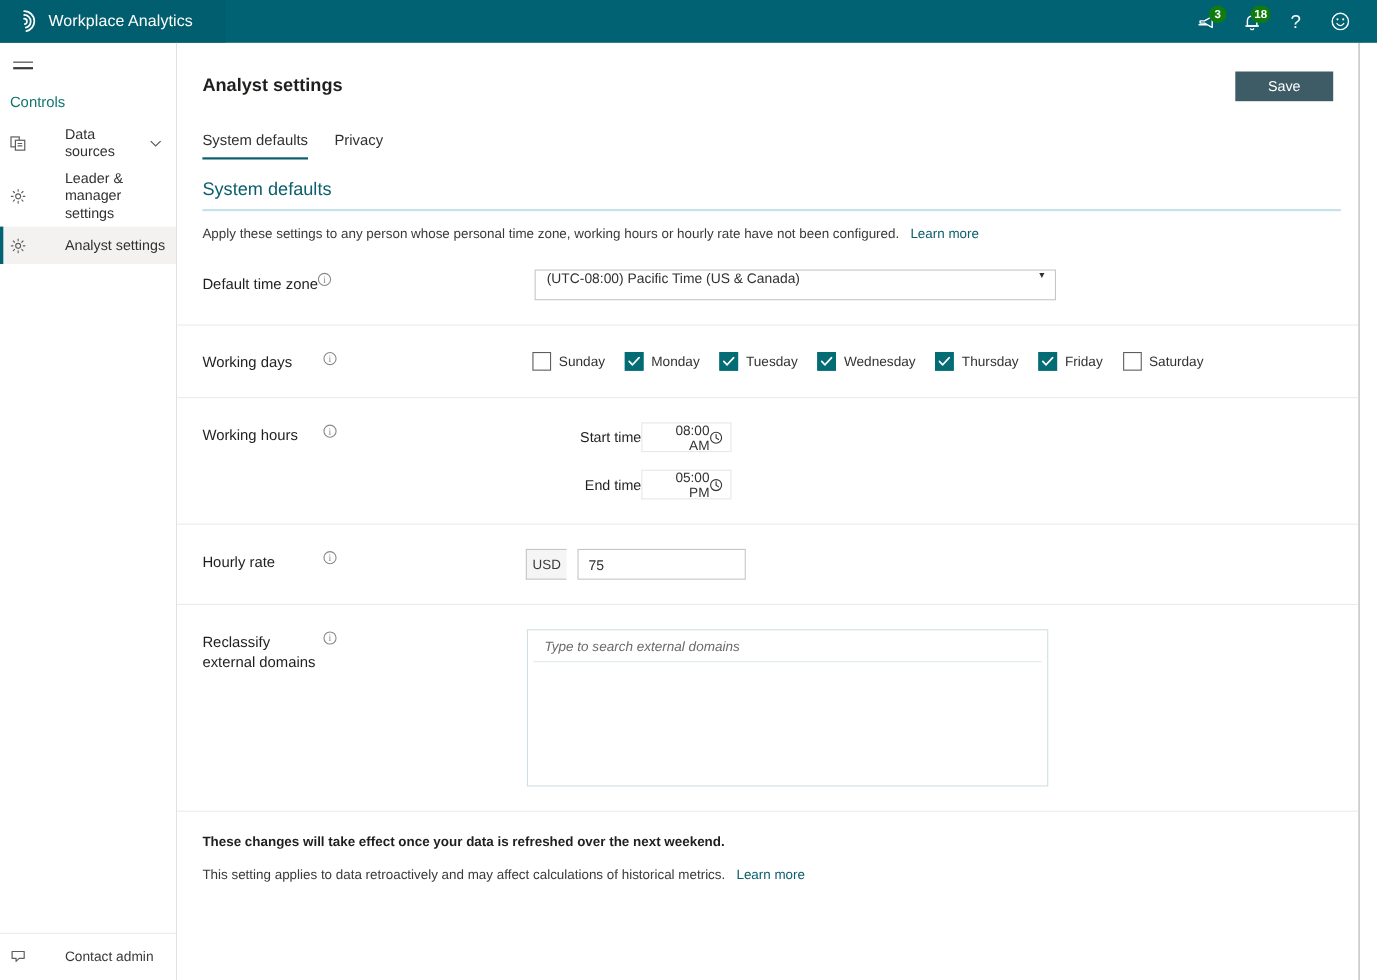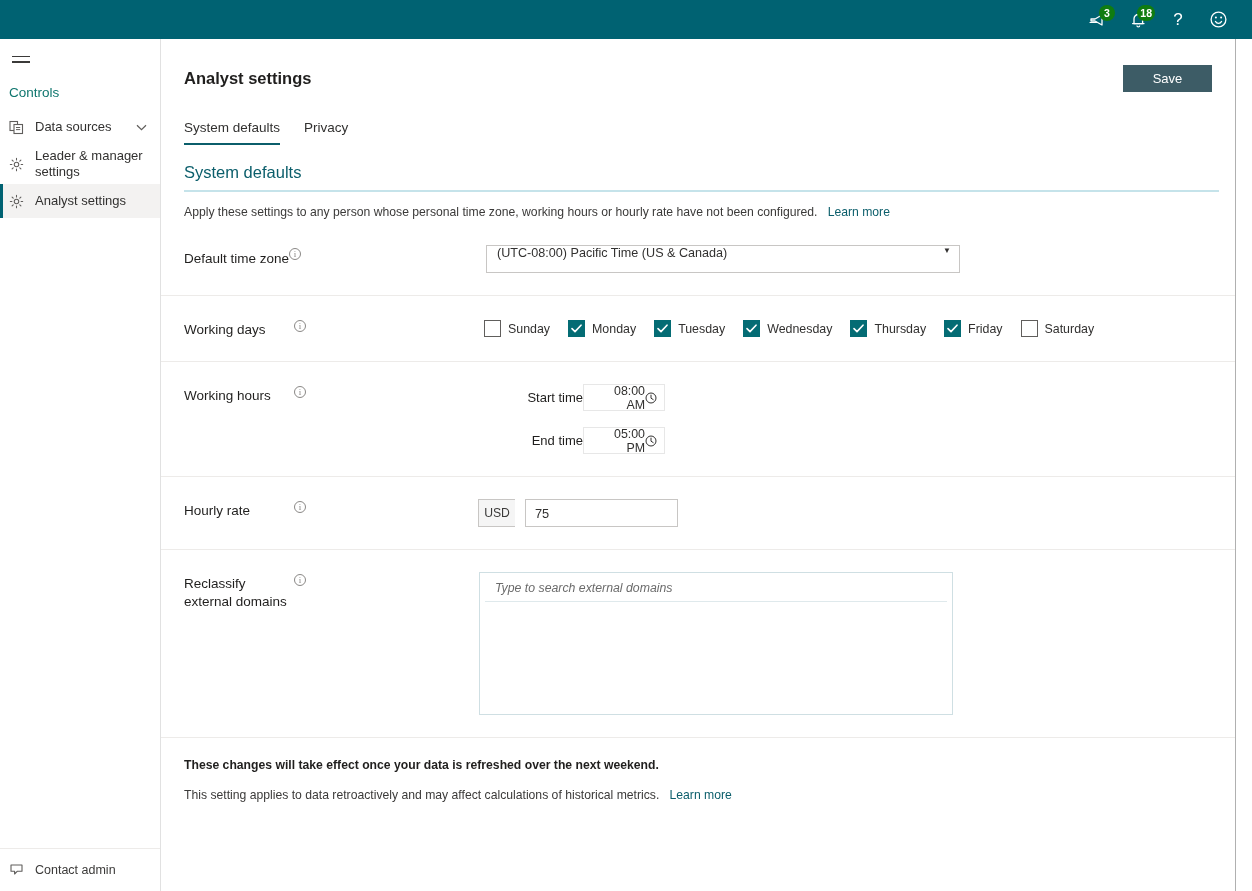--- a/index.html
+++ b/index.html
@@ -100,21 +100,21 @@
     content: "";
     position: absolute; left: 0; top: 0;
     width: 3px; height: 100%;
     background: #006272;
   }
   .nav-icon {
     width: 26px; min-width: 26px;
     display: flex; align-items: center; justify-content: flex-start;
     color: #605e5c;
   }
-  .nav-label { flex: 1 1 auto; line-height: 16px; }
+  .nav-label { flex: 1 1 auto; line-height: 16px; margin-left: 24px; }
   .nav-chevron { width: 22px; display: flex; justify-content: center; color: #605e5c; }
   .sidebar-bottom {
     position: absolute;
     left: 0; bottom: 0;
     width: 160px;
     border-top: 1px solid #edebe9;
     padding: 9px 0;
   }
   .sidebar-bottom .nav-item { min-height: 24px; font-size: 12.5px; color: #3b3a39; }
 
@@ -344,20 +344,30 @@
     position: absolute;
     top: 39px; left: 1237px;
     width: 15px; height: 852px;
     background: #ffffff;
   }
 </style>
 </head>
 <body>
 
 <div class="topbar">
+  <div class="topbar-left">
+    <div class="logo-box">
+      <svg class="logo-svg" width="26" height="26" viewBox="0 0 26 26" aria-hidden="true">
+        <path d="M13 3.2c5.1 0 9.2 4.1 9.2 9.2 0 4.4-3.1 8-7.2 8.9" fill="none" stroke="#ffffff" stroke-width="1.6" stroke-linecap="round"></path>
+        <path d="M13 6.6c3.3 0 5.9 2.6 5.9 5.8 0 2.8-1.9 5.1-4.5 5.7" fill="none" stroke="#ffffff" stroke-width="1.6" stroke-linecap="round"></path>
+        <path d="M12.9 10c1.4 0 2.6 1.1 2.6 2.5 0 1.2-0.8 2.2-1.9 2.4" fill="none" stroke="#ffffff" stroke-width="1.6" stroke-linecap="round"></path>
+      </svg>
+    </div>
+    <div class="app-title">Workplace Analytics</div>
+  </div>
   <div class="topbar-spacer"></div>
   <div class="topbar-right">
 
     <div class="tb-icon">
       <svg width="19" height="16" viewBox="0 0 19 16" aria-hidden="true">
         <path d="M2 9h4l7 4V3L6 7H2z" fill="none" stroke="#ffffff" stroke-width="1.3" stroke-linejoin="round"></path>
         <path d="M1 10.5h7" stroke="#ffffff" stroke-width="1.2" stroke-linecap="round"></path>
       </svg>
       <span class="badge">3</span>
     </div>

